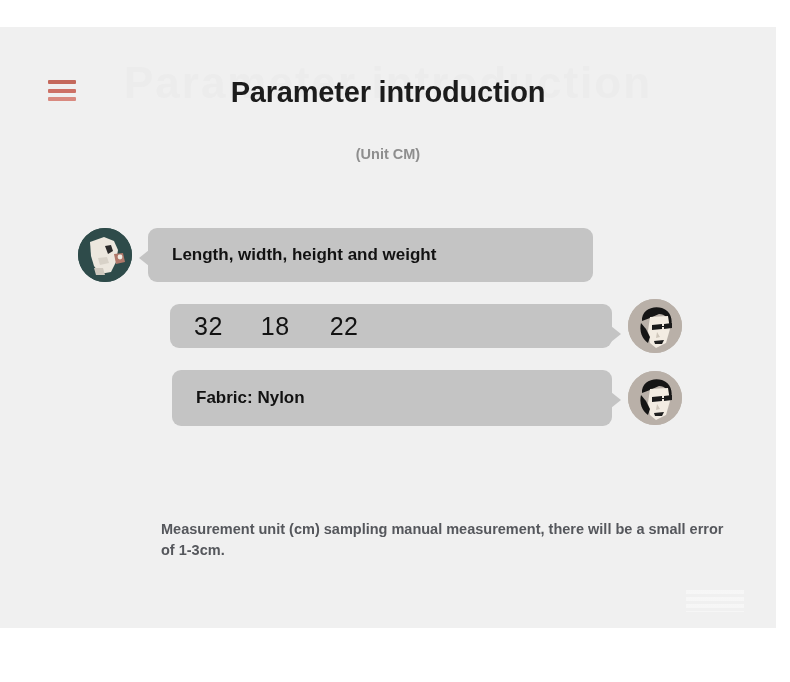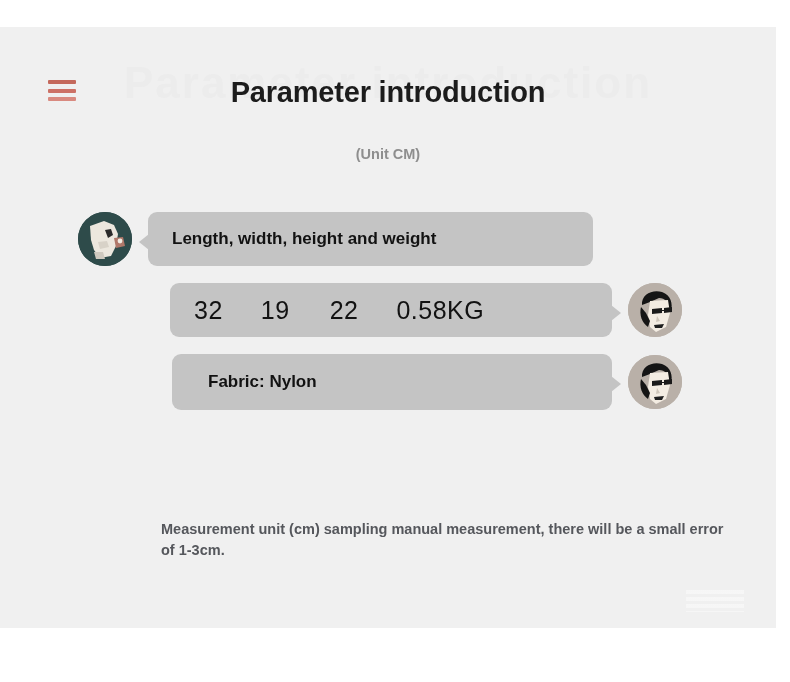--- a/index.html
+++ b/index.html
@@ -86,21 +86,21 @@
     left: 0;
     top: 212px;
     width: 776px;
   }
   .row {
     position: relative;
     display: flex;
     align-items: center;
     margin-bottom: 17px;
   }
-  .row.left { padding-left: 78px; }
+  .row.left { padding-left: 78px; margin-top: 16px; }
   .row.right { justify-content: flex-end; padding-right: 94px; }
 
   
   .avatar {
     width: 54px;
     height: 54px;
     border-radius: 50%;
     flex: 0 0 auto;
     overflow: hidden;
     position: relative;
@@ -146,34 +146,34 @@
     position: absolute;
     right: -9px;
     top: 22px;
     width: 0; height: 0;
     border-top: 8px solid transparent;
     border-bottom: 8px solid transparent;
     border-left: 10px solid #c4c4c4;
   }
   .bubble.dims {
     width: 442px;
-    height: 54px;
+    height: 44px;
     padding: 16px 24px;
     font-size: 25px;
     font-weight: 400;
     letter-spacing: 0.5px;
   }
   .bubble.dims .num { display: inline-block; }
   .bubble.dims .sp1 { width: 38px; display: inline-block; }
   .bubble.dims .sp2 { width: 40px; display: inline-block; }
   .bubble.dims .sp3 { width: 38px; display: inline-block; }
   .bubble.fabric {
     width: 440px;
     height: 56px;
-    padding: 0 36px;
+    padding: 0 24px;
     font-size: 17px;
     font-weight: 700;
   }
 
   
   .note {
     position: absolute;
     left: 113px;
     top: 519px;
     width: 580px;
@@ -235,25 +235,24 @@
       </div>
       <div class="bubble b-left">
         <span>Length, width, height and weight</span>
       </div>
     </div>
 
     <div class="row right">
       <div class="bubble b-right dims">
         <span class="num">32</span>
         <span class="sp1"></span>
-        <span class="num">19</span>
+        <span class="num">18</span>
         <span class="sp2"></span>
         <span class="num">22</span>
         <span class="sp3"></span>
-        <span class="num">0.58KG</span>
       </div>
       <div class="avatar right-av">
         <svg viewBox="0 0 54 54">
           <rect width="54" height="54" fill="#b9b0a8"></rect>
           <path d="M14 22 C13 11, 25 6, 34 9 C43 12, 45 21, 43 28 L40 26 C41 19, 37 15, 31 15 L22 19 Z" fill="#151515"></path>
           <path d="M22 18 L40 17 L42 30 L38 44 L28 49 L22 44 L20 32 Z" fill="#f3ece2"></path>
           <path d="M13 24 C11 32, 14 40, 20 44 L22 38 L18 30 Z" fill="#151515"></path>
           <path d="M24 26 L34 25 L34 30 L24 31 Z" fill="#1a1a1a"></path>
           <path d="M36 25 L44 24 L44 29 L36 30 Z" fill="#1a1a1a"></path>
           <path d="M34 27 L36 27 L36 28 L34 28 Z" fill="#1a1a1a"></path>

